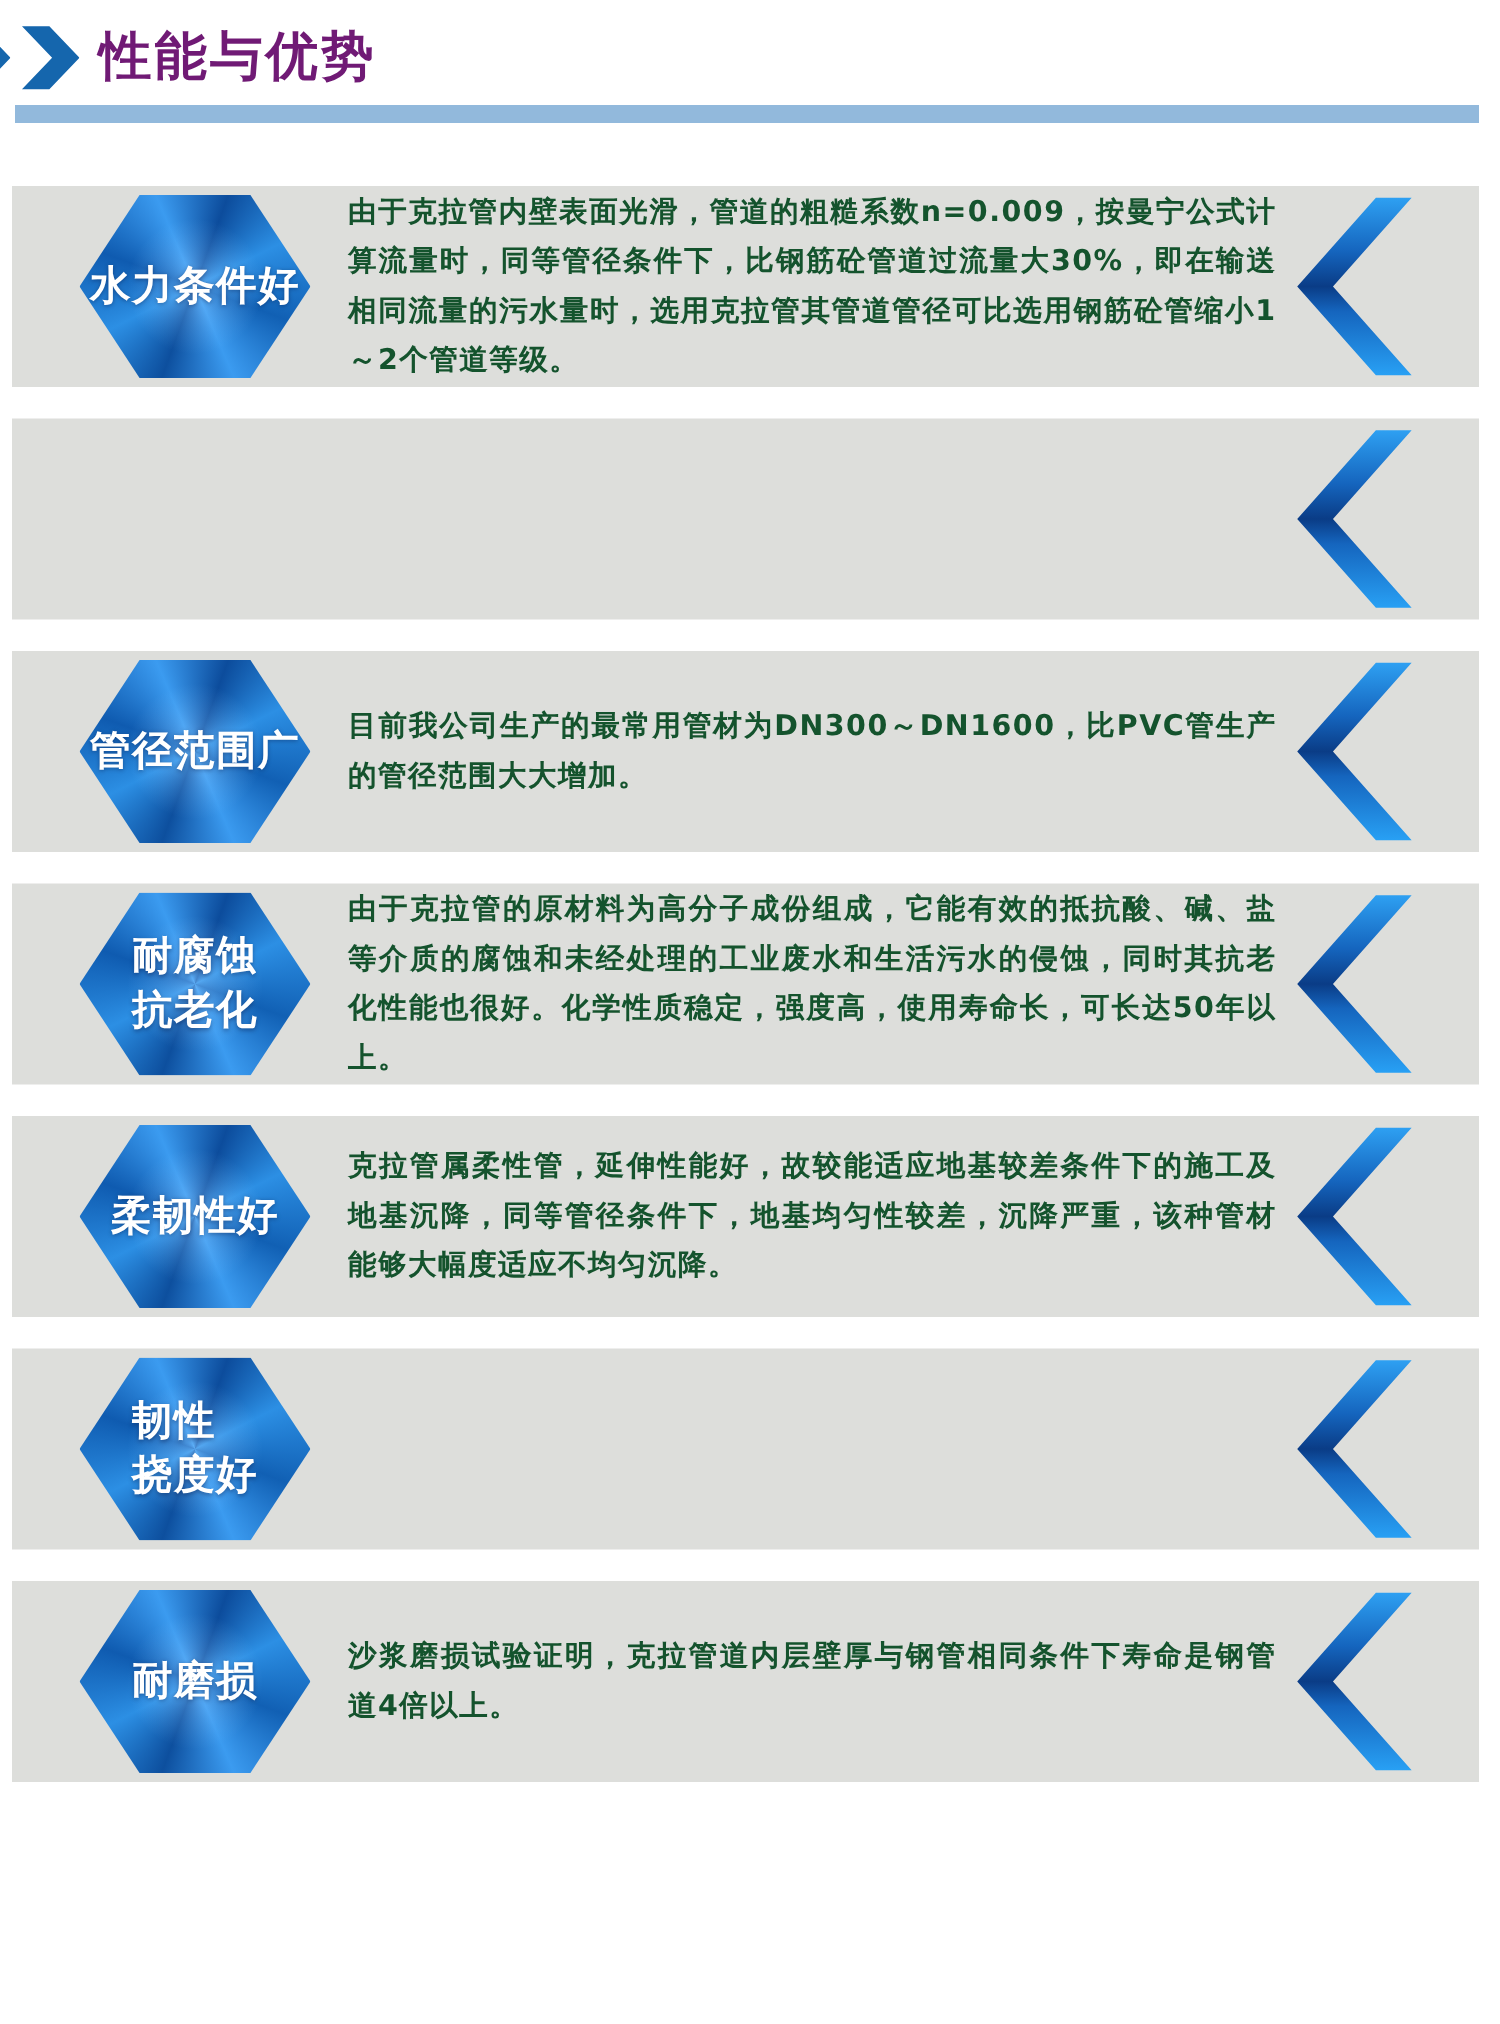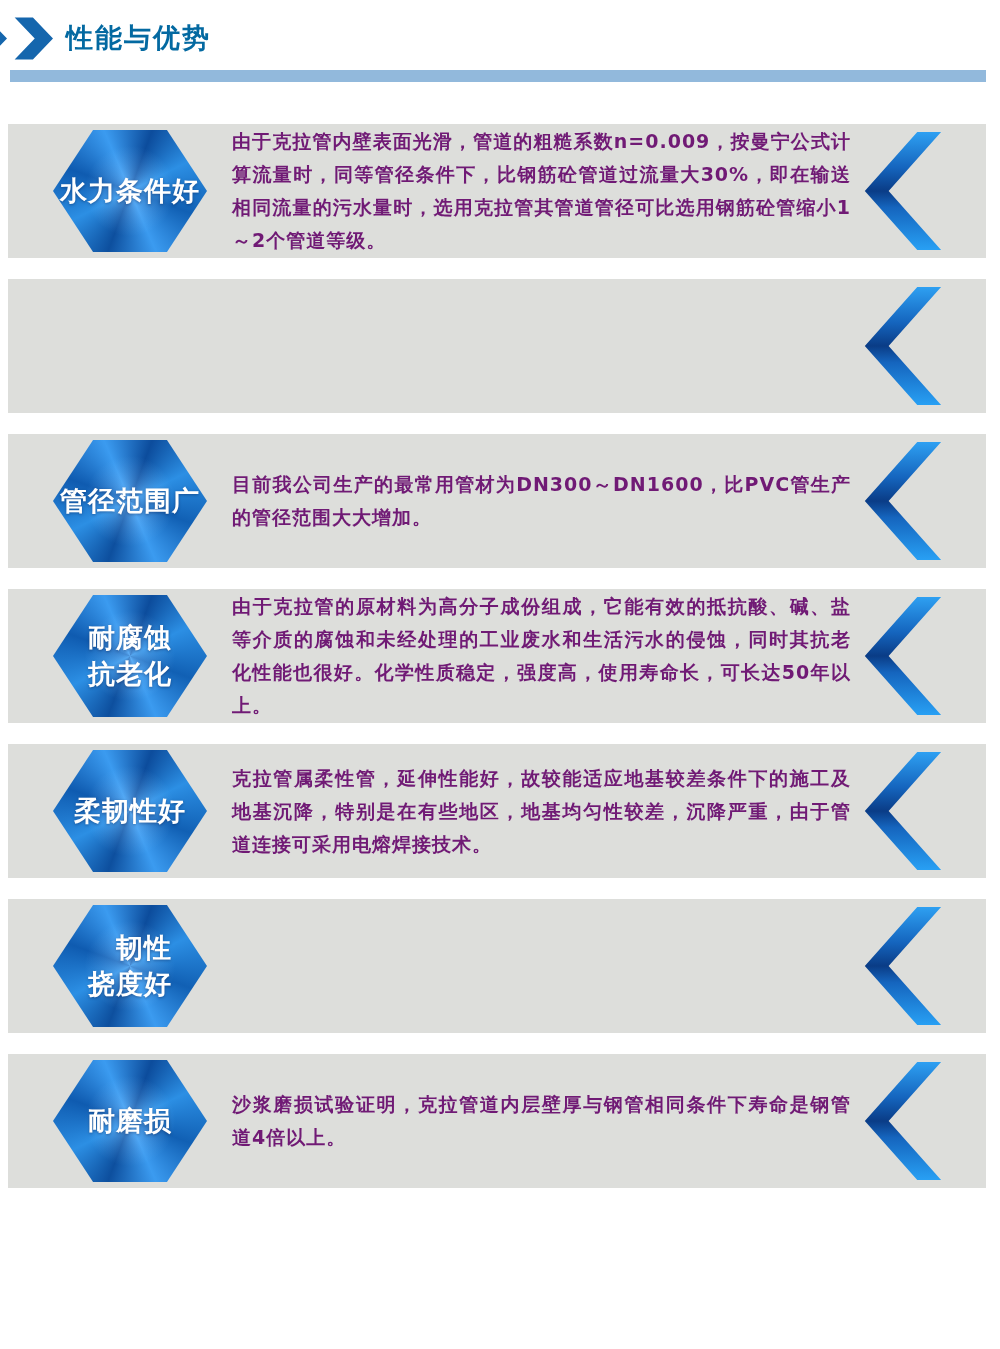--- a/index.html
+++ b/index.html
@@ -9,22 +9,22 @@
     overflow:hidden;
     position:relative;
     font-family:"DejaVu Sans","Liberation Sans",sans-serif;
   }
   
   .header{position:relative;margin-top:13px;height:50px;}
   .hdr-chevron{position:absolute;left:11px;top:2px;width:42px;height:47px;}
   .hdr-chevron-clipped{position:absolute;left:-35px;top:2px;width:42px;height:47px;}
   .page-title{
     position:absolute;left:66px;top:2px;
-    font-size:27px;font-weight:bold;letter-spacing:2px;
-    color:#0369a1;line-height:46px;
+    font-size:35px;font-weight:bold;letter-spacing:2px;
+    color:#701a75;line-height:46px;
   }
   .title-underline{height:12px;margin:7px 14px 0 10px;background:#92b9dc;}
   
   .rows{margin-top:42px;}
   .row{
     position:relative;
     height:134px;
     margin:0 14px 21px 8px;
     background:#dddedb;
   }
@@ -33,30 +33,30 @@
     clip-path:polygon(26% 0,74% 0,100% 50%,74% 100%,26% 100%,0 50%);
     background:
       radial-gradient(circle at 50% 50%, rgba(130,195,255,.50) 0%, rgba(130,195,255,0) 46%),
       conic-gradient(from 200deg at 50% 50%,
         #0d4f9e, #2c8fe4 12%, #0f5bb0 25%, #3b9bf0 38%, #0c4c9c 50%,
         #2c8fe4 62%, #1160b4 75%, #3b9bf0 88%, #0d4f9e 100%);
     display:flex;align-items:center;justify-content:center;
   }
   .hex-label{
     color:#ffffff;font-size:27px;font-weight:bold;
-    letter-spacing:1px;text-align:right;line-height:1.35;
+    letter-spacing:1px;text-align:left;line-height:1.35;
     white-space:pre-line;
     text-shadow:0 1px 3px rgba(0,0,40,.35);
   }
   .desc{
     position:absolute;left:224px;right:135px;top:50%;
     transform:translateY(-50%);
     margin:0;
     font-size:19px;line-height:33px;font-weight:600;
-    letter-spacing:1px;color:#701a75;
+    letter-spacing:1px;color:#14532d;
     text-align:justify;
   }
   .arrow{position:absolute;right:43px;top:4px;width:82px;height:126px;}
   .hidden-defs{position:absolute;width:0;height:0;overflow:hidden;}
 </style>
 </head>
 <body>
 
 <svg class="hidden-defs" aria-hidden="true">
   <defs>
@@ -123,21 +123,21 @@
     <p class="desc">由于克拉管的原材料为高分子成份组成，它能有效的抵抗酸、碱、盐等介质的腐蚀和未经处理的工业废水和生活污水的侵蚀，同时其抗老化性能也很好。化学性质稳定，强度高，使用寿命长，可长达50年以上。</p>
     <svg class="arrow">
         <use href="#chevLeft"></use>
       </svg>
   </section>
 
   <section class="row">
     <div class="hex">
       <span class="hex-label">柔韧性好</span>
     </div>
-    <p class="desc">克拉管属柔性管，延伸性能好，故较能适应地基较差条件下的施工及地基沉降，特别是在有些地区，地基均匀性较差，沉降严重，由于管道连接可采用电熔焊接技术。</p>
+    <p class="desc">克拉管属柔性管，延伸性能好，故较能适应地基较差条件下的施工及地基沉降，同等管径条件下，地基均匀性较差，沉降严重，该种管材能够大幅度适应不均匀沉降。</p>
     <svg class="arrow">
         <use href="#chevLeft"></use>
       </svg>
   </section>
 
   <section class="row">
     <div class="hex">
       <span class="hex-label">韧性
 挠度好</span>
     </div>

